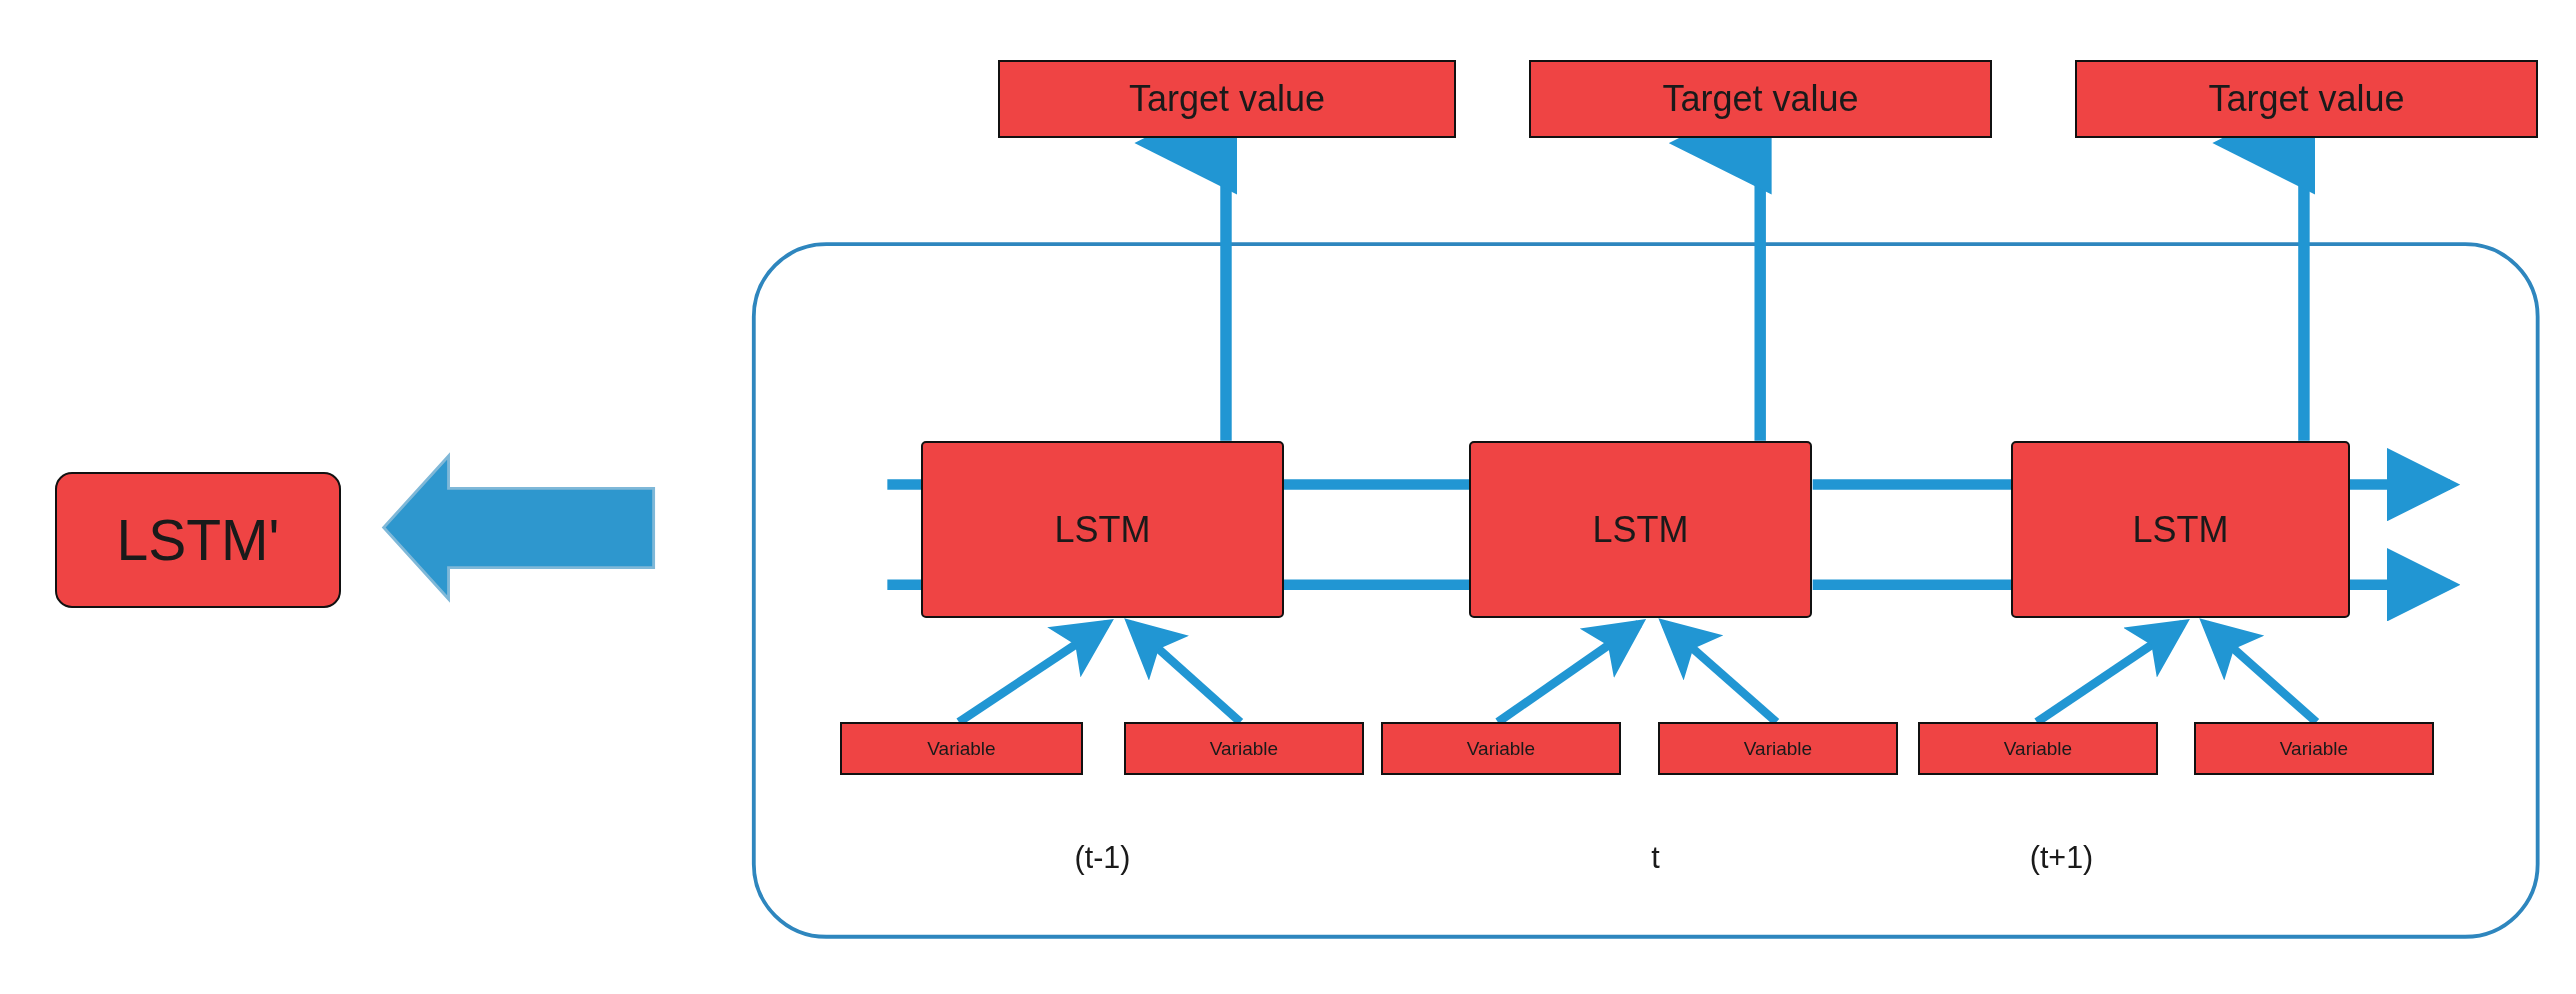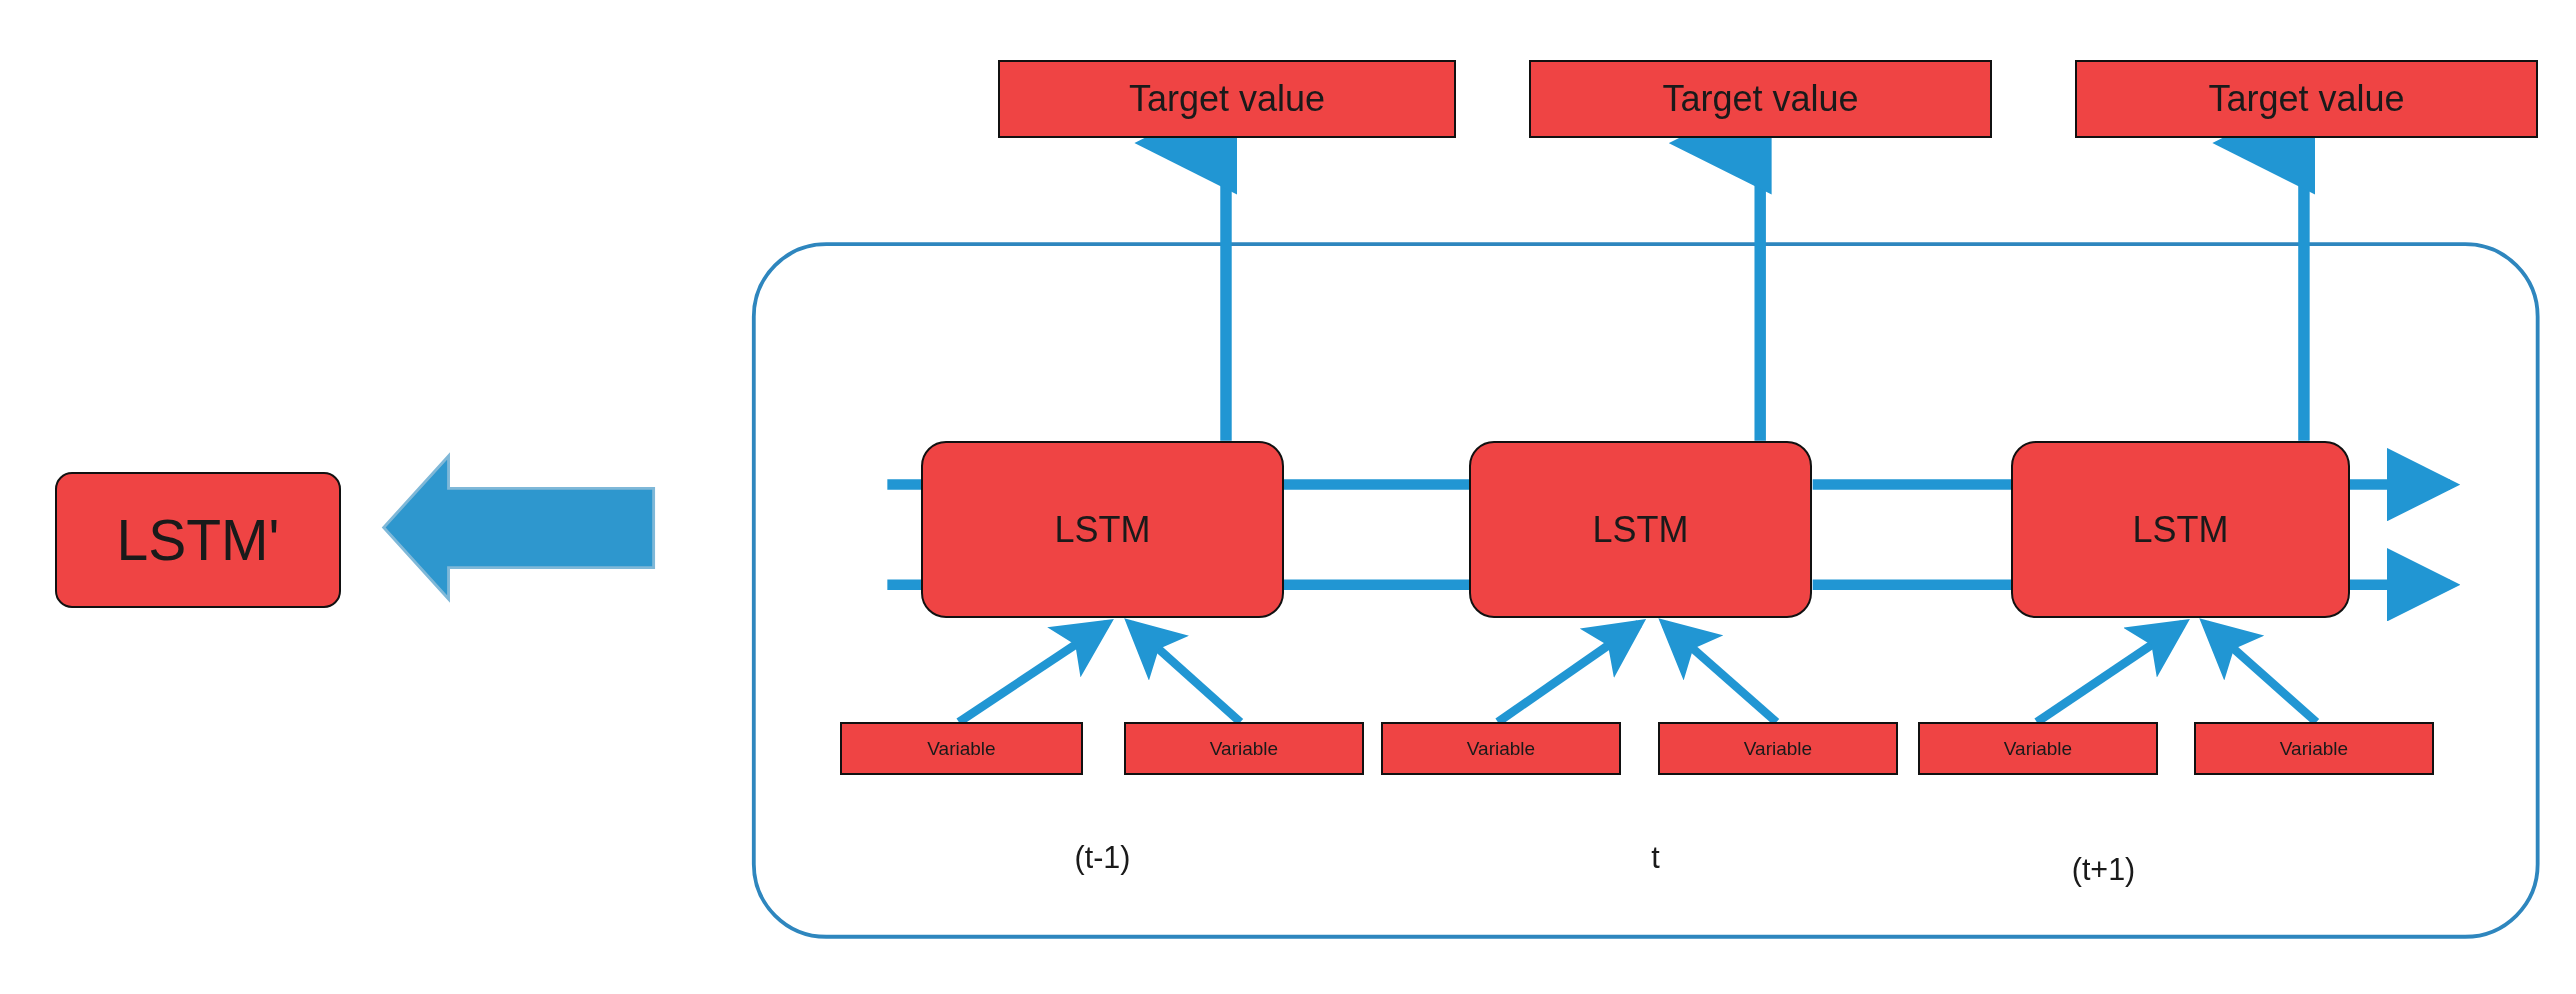--- a/index.html
+++ b/index.html
@@ -36,21 +36,21 @@
     background: #ef4444;
     color: #1a1a1a;
     text-align: center;
     white-space: nowrap;
   }
   .rect-node {
     border: 2.9px solid #111111;
   }
   .round-node {
     border: 2.9px solid #111111;
-    border-radius: 25px;
+    border-radius: 5px;
   }
   .target-node {
     font-size: 36px;
   }
   .var-node {
     font-size: 19px;
   }
   .lstm-node {
     font-size: 36px;
   }
@@ -153,16 +153,16 @@
   </div>
   <div class="node rect-node var-node" style="left:1918px; top:722px; width:240px; height:53px;">
     <span>Variable</span>
   </div>
   <div class="node rect-node var-node" style="left:2194px; top:722px; width:240px; height:53px;">
     <span>Variable</span>
   </div>
 
   <div class="step-label" style="left:983px; top:840px; width:239px;text-align:center;">(t-1)</div>
   <div class="step-label" style="left:1536px; top:840px; width:239px;">t</div>
-  <div class="step-label" style="left:1984px; top:840px; width:239px;margin-top:12px;">(t+1)</div>
+  <div class="step-label" style="left:1942px; top:840px; width:239px;">(t+1)</div>
 
 </div>
 
 
 </body></html>

